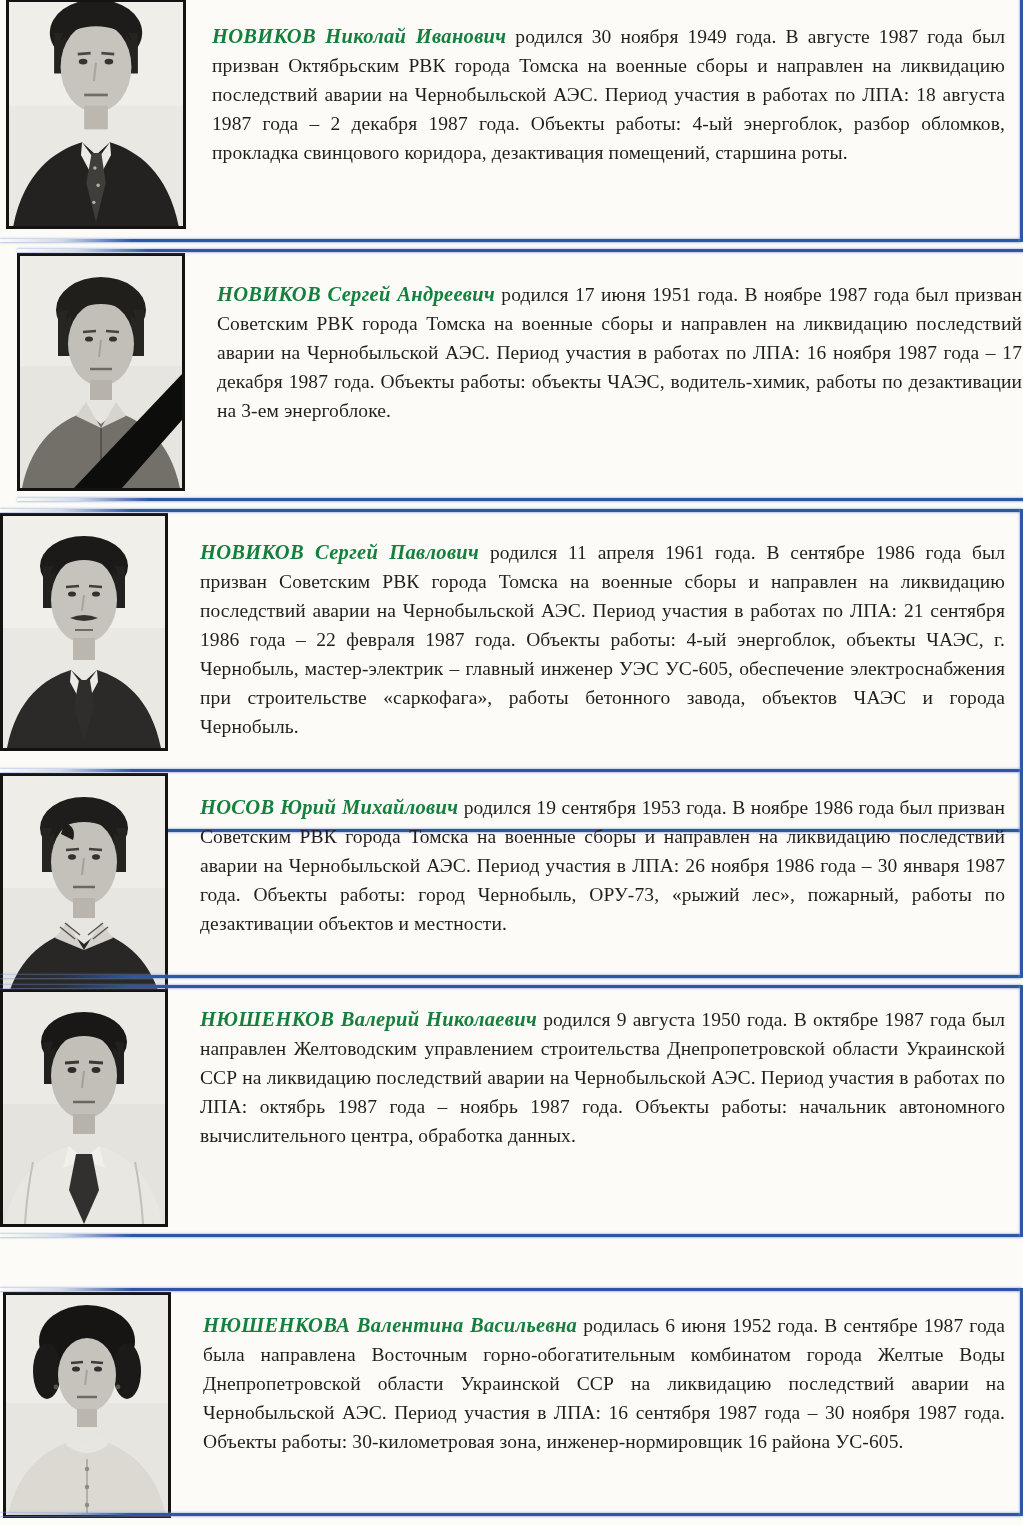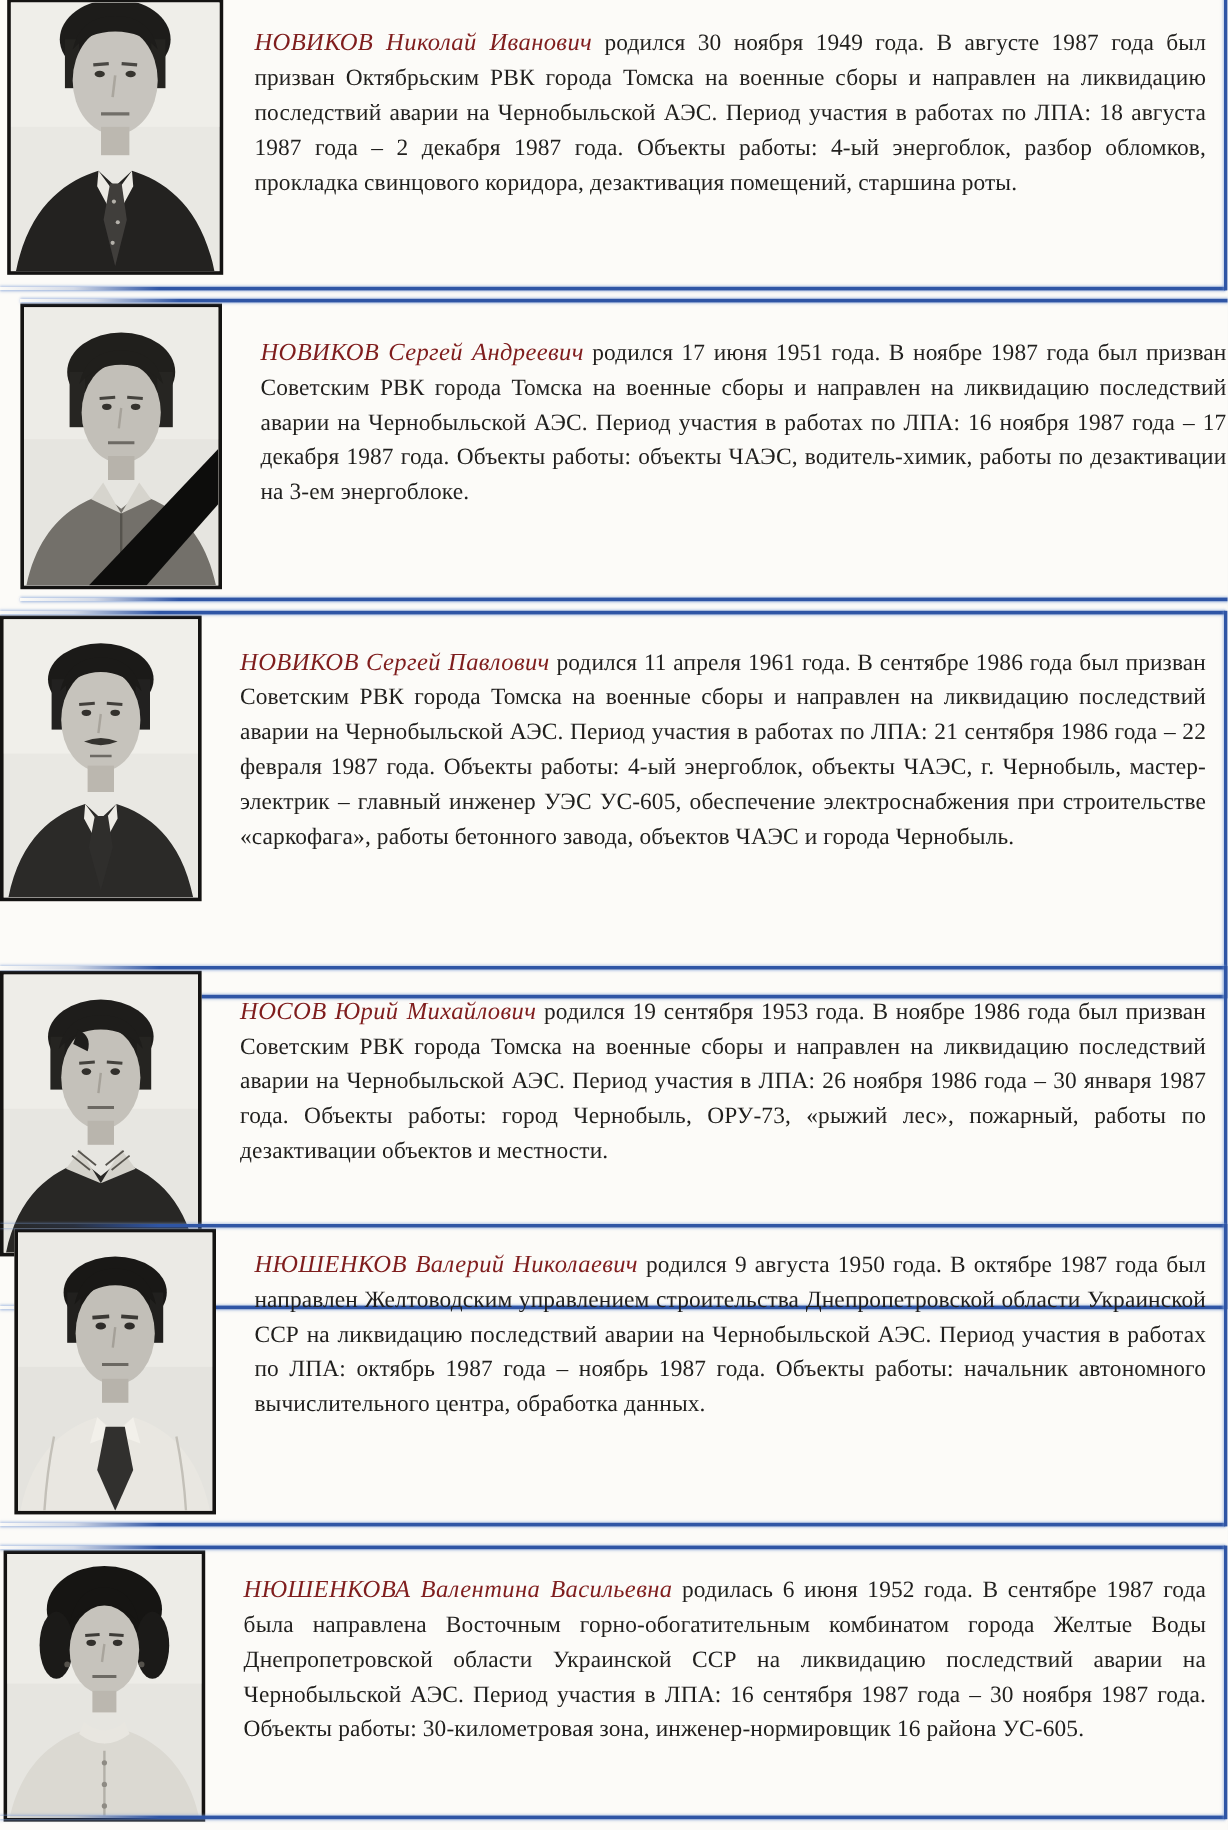--- a/index.html
+++ b/index.html
@@ -59,32 +59,32 @@
     text-align:justify;
     letter-spacing:.1px;
   }
   .e1 .bio{padding-top:34px;margin-left:26px;}
   .e2 .bio{padding-top:31px;}
   .e3 .bio{padding-top:29px;}
   .e4 .bio{padding-top:24px;}
   .e5 .bio{padding-top:20px;}
   .e6 .bio{padding-top:23px;}
   .person-name{
-    font-weight:normal;
+    font-weight:bold;
     font-style:italic;
     font-size:20.5px;
     letter-spacing:.3px;
-    color:#7f1d1d;
+    color:#15803d;
   }
   
   .e1{top:-12px;height:254px;}
   .e2{top:249px;height:252px;margin-left:17px;}
   .e3{top:509px;height:323px;}
-  .e4{top:769px;height:286px;margin-top:36px;}
-  .e5{top:1020px;height:252px;padding-left:12px;}
+  .e4{top:769px;height:209px;}
+  .e5{top:985px;height:252px;}
   .e6{top:1288px;height:228px;}
 </style>
 </head>
 <body>
 
 <div class="page">
 
   <section class="entry e1">
     <span class="line-bottom line-h"></span>
     <span class="line-v"></span>

